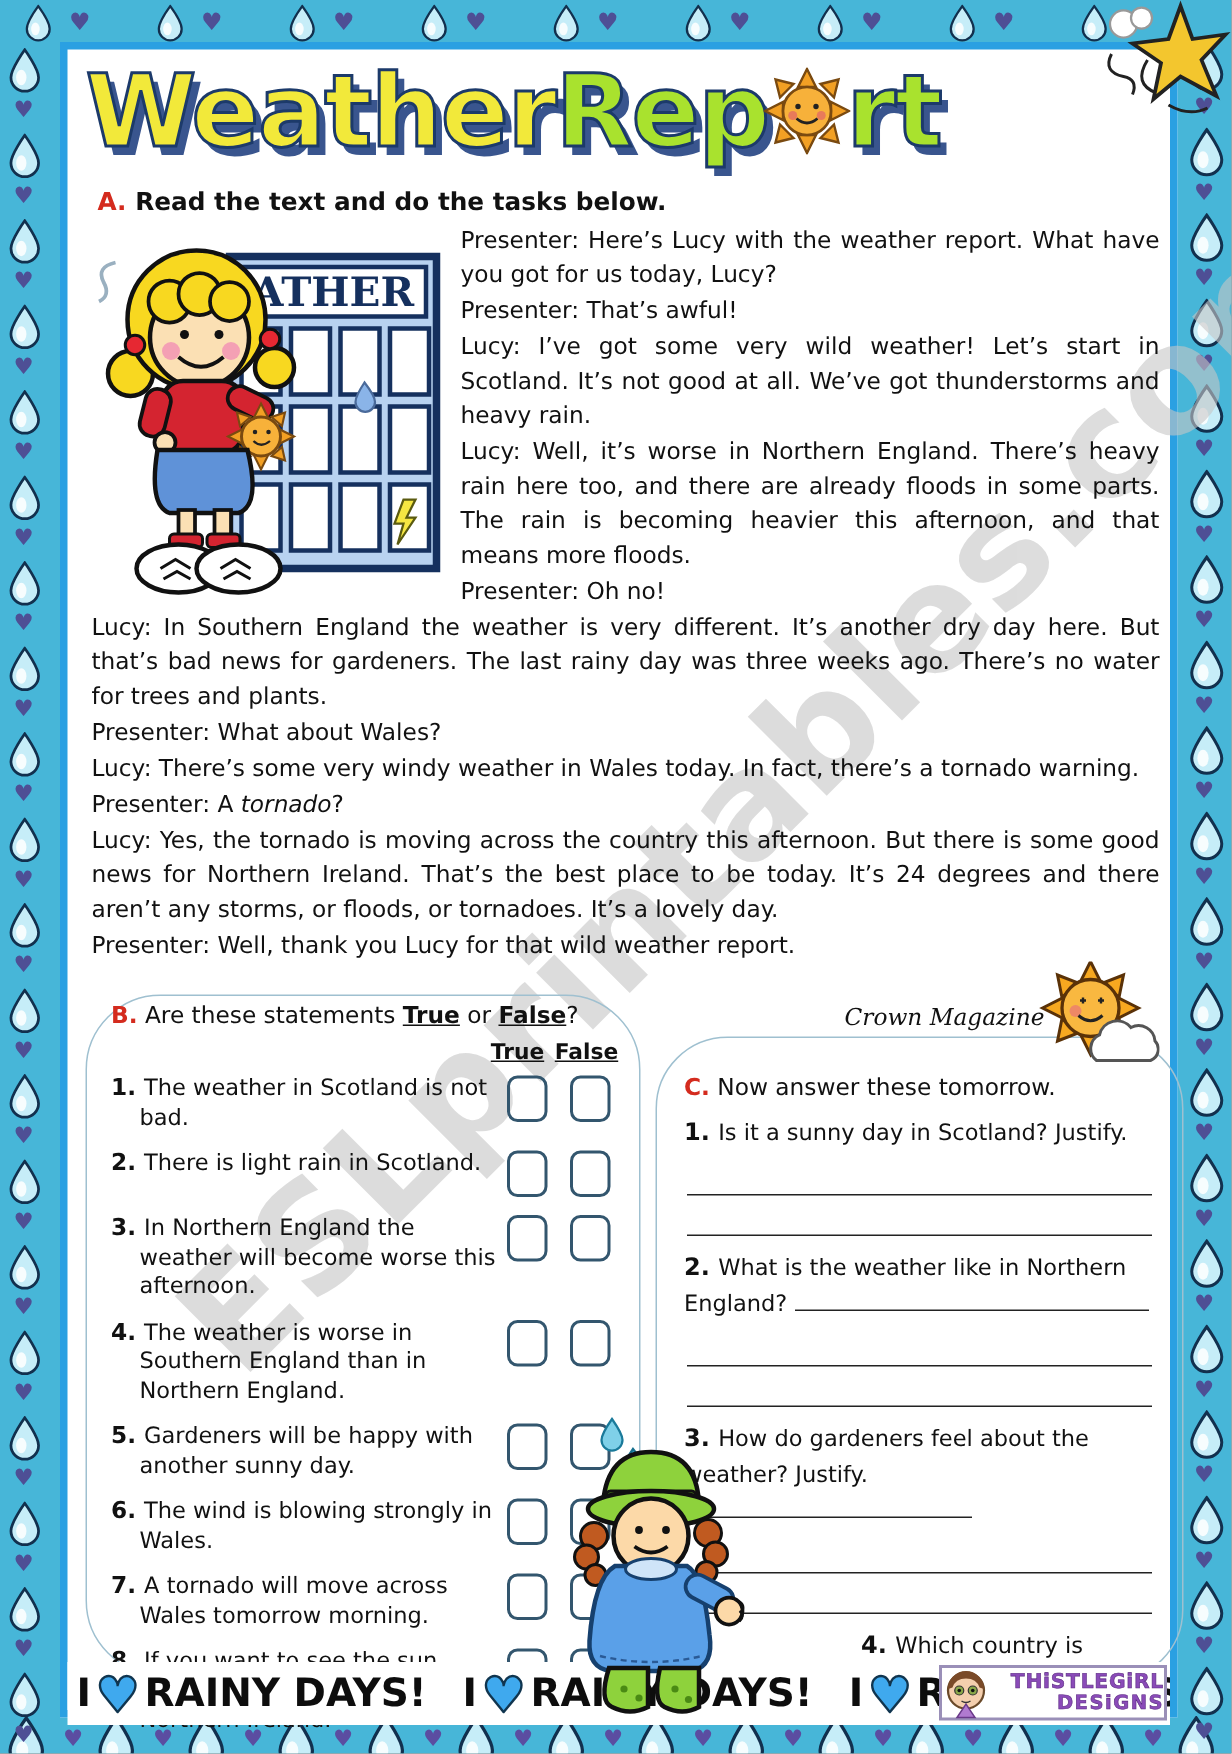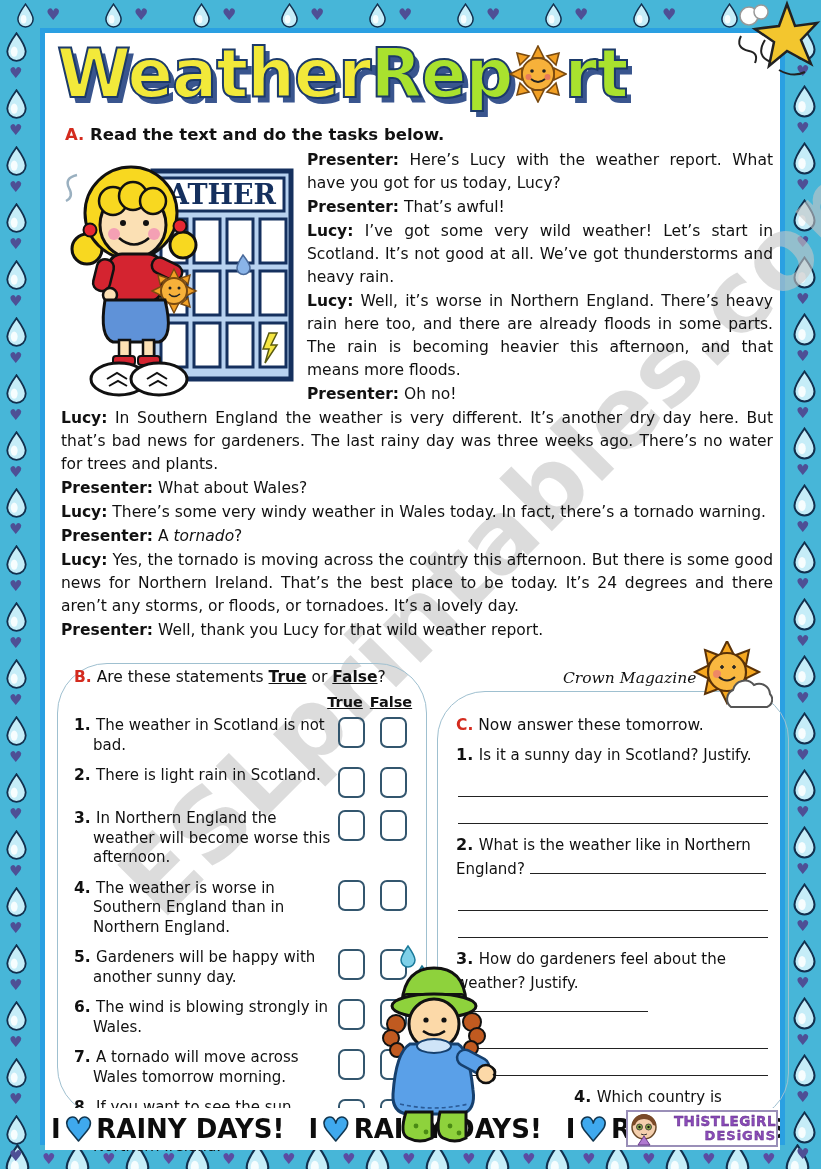--- a/index.html
+++ b/index.html
@@ -16,21 +16,21 @@
   .t-yellow{color:#f2e93a;}
   .t-green{color:#a9e22e;}
   .title-sun{vertical-align:-6px;margin:0 -3px;}
   
   .secA{position:absolute;left:20px;top:92px;z-index:2;font-weight:bold;font-size:16.5px;}
   .red{color:#d42b1e;font-weight:bold;}
   
   .dialogue{position:absolute;left:16px;top:116px;width:712px;z-index:2;}
   .weather-art{float:left;width:236px;height:246px;margin:4px 10px 2px 0;}
   .dlg{margin:0 0 1px 0;font-size:15.5px;line-height:23px;text-align:justify;}
-  .dlg b{font-weight:bold;}
+  .dlg b{font-weight:normal;}
   
   .watermark{position:absolute;left:-35px;top:500px;width:870px;z-index:1;text-align:center;
              transform:rotate(-45deg);font-size:98px;font-weight:bold;color:#c6c6c6;opacity:.6;
              letter-spacing:1px;pointer-events:none;}
   .source{position:absolute;left:518px;top:636px;z-index:2;font-family:"DejaVu Serif",serif;
           font-style:italic;font-size:15.5px;}
   .suncloud{position:absolute;left:636px;top:608px;z-index:3;}
   
   .boxB{position:absolute;left:12px;top:630px;width:370px;height:454px;z-index:2;
         border:1.4px solid #9fc0d0;border-radius:50px;box-sizing:border-box;

